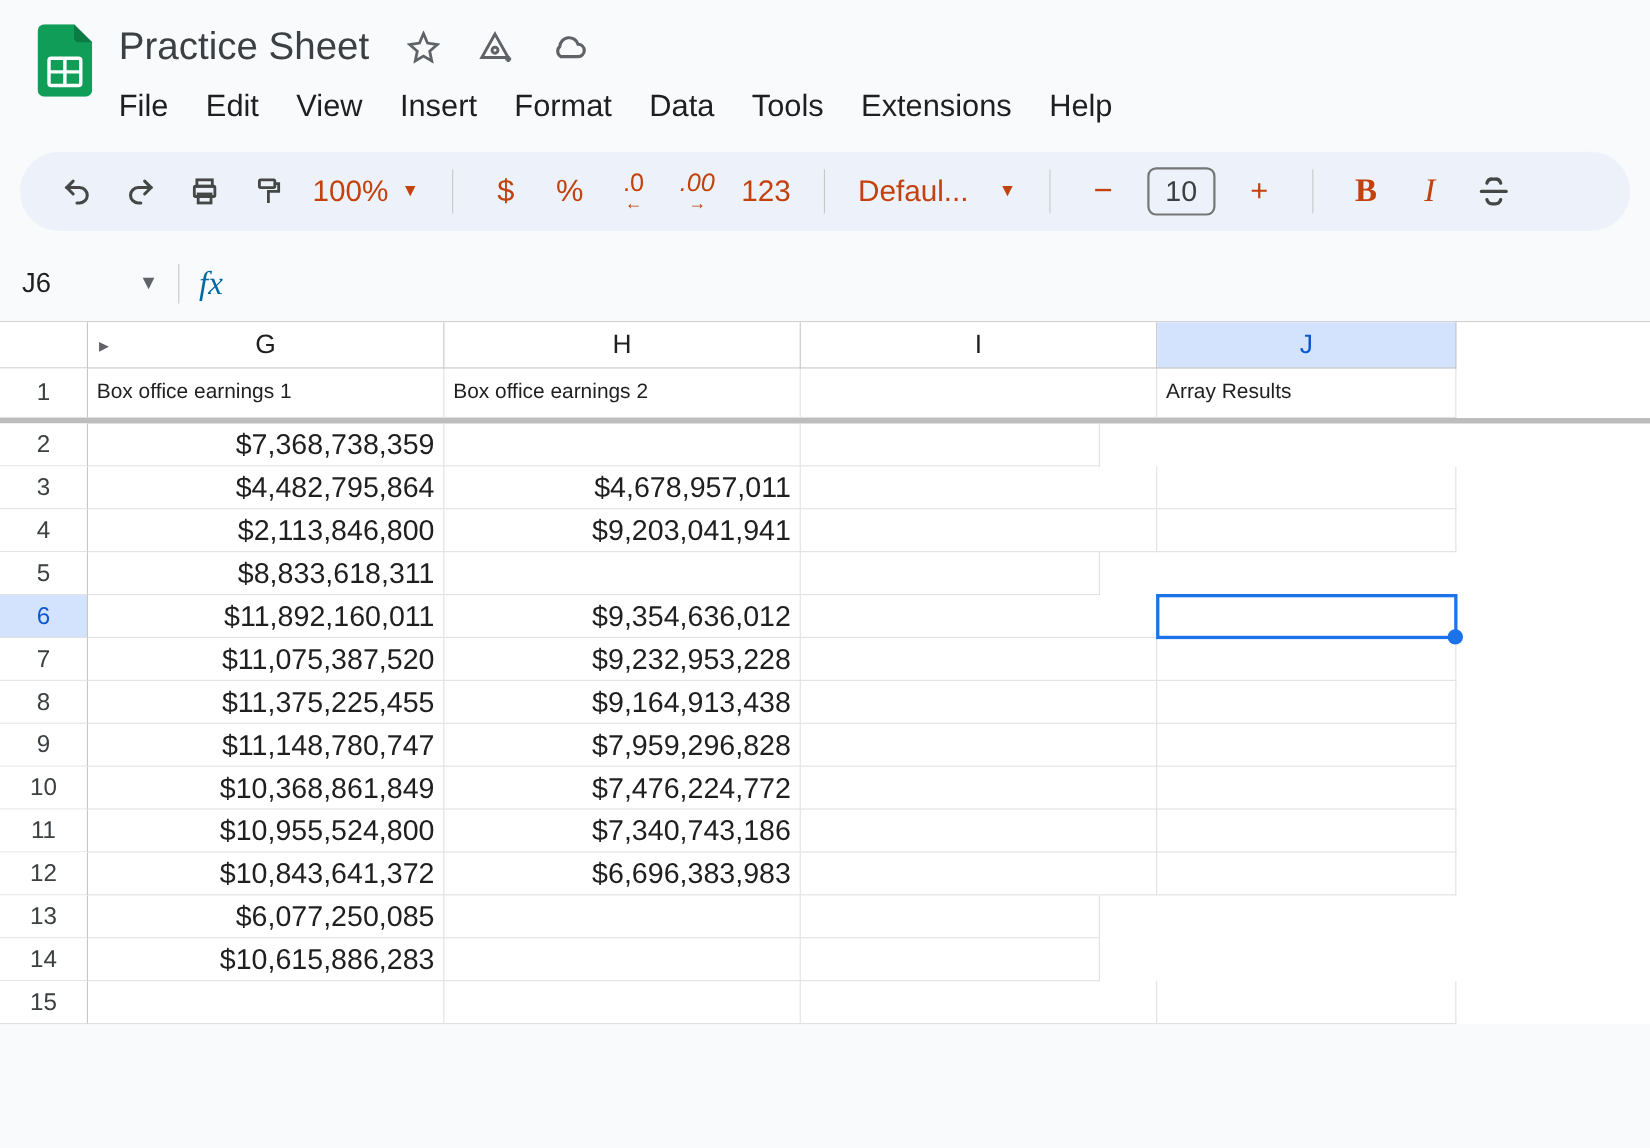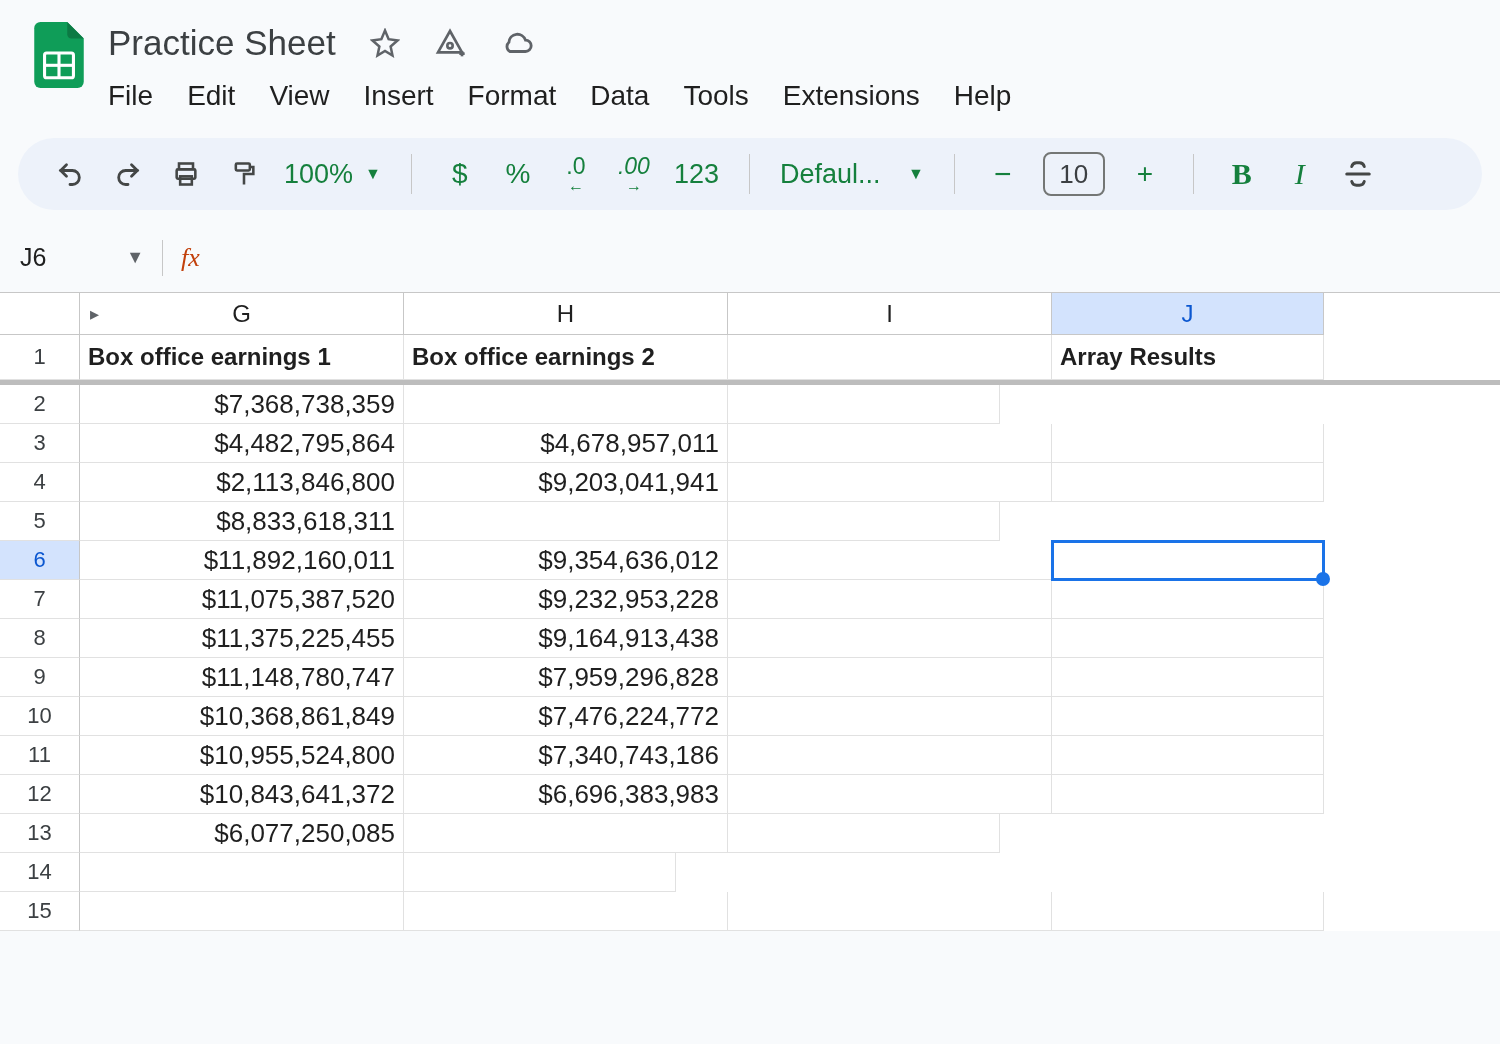--- a/index.html
+++ b/index.html
@@ -63,21 +63,21 @@
     color: #3c4043;
     overflow: hidden;
   }
   .tb-btn {
     display: inline-flex;
     align-items: center;
     justify-content: center;
     min-width: 36px;
     height: 40px;
     cursor: pointer;
-    color: #15803d;
+    color: #c2410c;
   }
   .tb-sep {
     width: 1px; height: 40px;
     background: #c7c7c7;
     margin: 0 8px;
   }
   .zoom-val { font-size: 27px; }
   .font-name {
     font-size: 27px;
     width: 112px;
@@ -110,22 +110,22 @@
     display: flex; align-items: center; justify-content: space-between;
   }
   .name-box .tri { font-size: 18px; color: #5f6368; }
   .fx-sep {
     width: 1px; height: 36px; background: #c7c7c7;
     margin: 0 18px;
   }
   .fx-label {
     font-style: italic;
     font-family: "Times New Roman", serif;
-    color: #c2410c;
-    font-size: 26px;
+    color: #0369a1;
+    font-size: 30px;
   }
 
   
   .grid {
     position: relative;
     margin-top: 6px;
     background: #fff;
     border-top: 1px solid #c7c7c7;
   }
   .grid-row {
@@ -184,22 +184,22 @@
     left: 10px; top: 50%; transform: translateY(-50%);
     color: #5f6368;
     font-size: 18px;
   }
   .col-G { width: 324px; }
   .col-H { width: 324px; }
   .col-I { width: 324px; }
   .col-J { width: 272px; }
   .num { justify-content: flex-end; }
   .data-header .cell {
-    font-weight: 700;
-    font-size: 24px;
+    font-weight: 400;
+    font-size: 19px;
   }
 
   
   .sel-cell-overlay {
     position: absolute;
     border: 3px solid #1a73e8;
     pointer-events: none;
     z-index: 5;
   }
   .sel-handle {
@@ -448,20 +448,21 @@
         <div class="cell col-J"></div>
       </div>
       <div class="grid-row">
         <div class="row-hdr">13</div>
         <div class="cell col-H num">$6,077,250,085</div>
         <div class="cell col-I"></div>
         <div class="cell col-J"></div>
       </div>
       <div class="grid-row">
         <div class="row-hdr">14</div>
+        <div class="cell col-H num">$10,615,886,283</div>
         <div class="cell col-I"></div>
         <div class="cell col-J"></div>
       </div>
       <div class="grid-row">
         <div class="row-hdr">15</div>
         <div class="cell col-G num"></div>
         <div class="cell col-H num"></div>
         <div class="cell col-I"></div>
         <div class="cell col-J"></div>
       </div>

